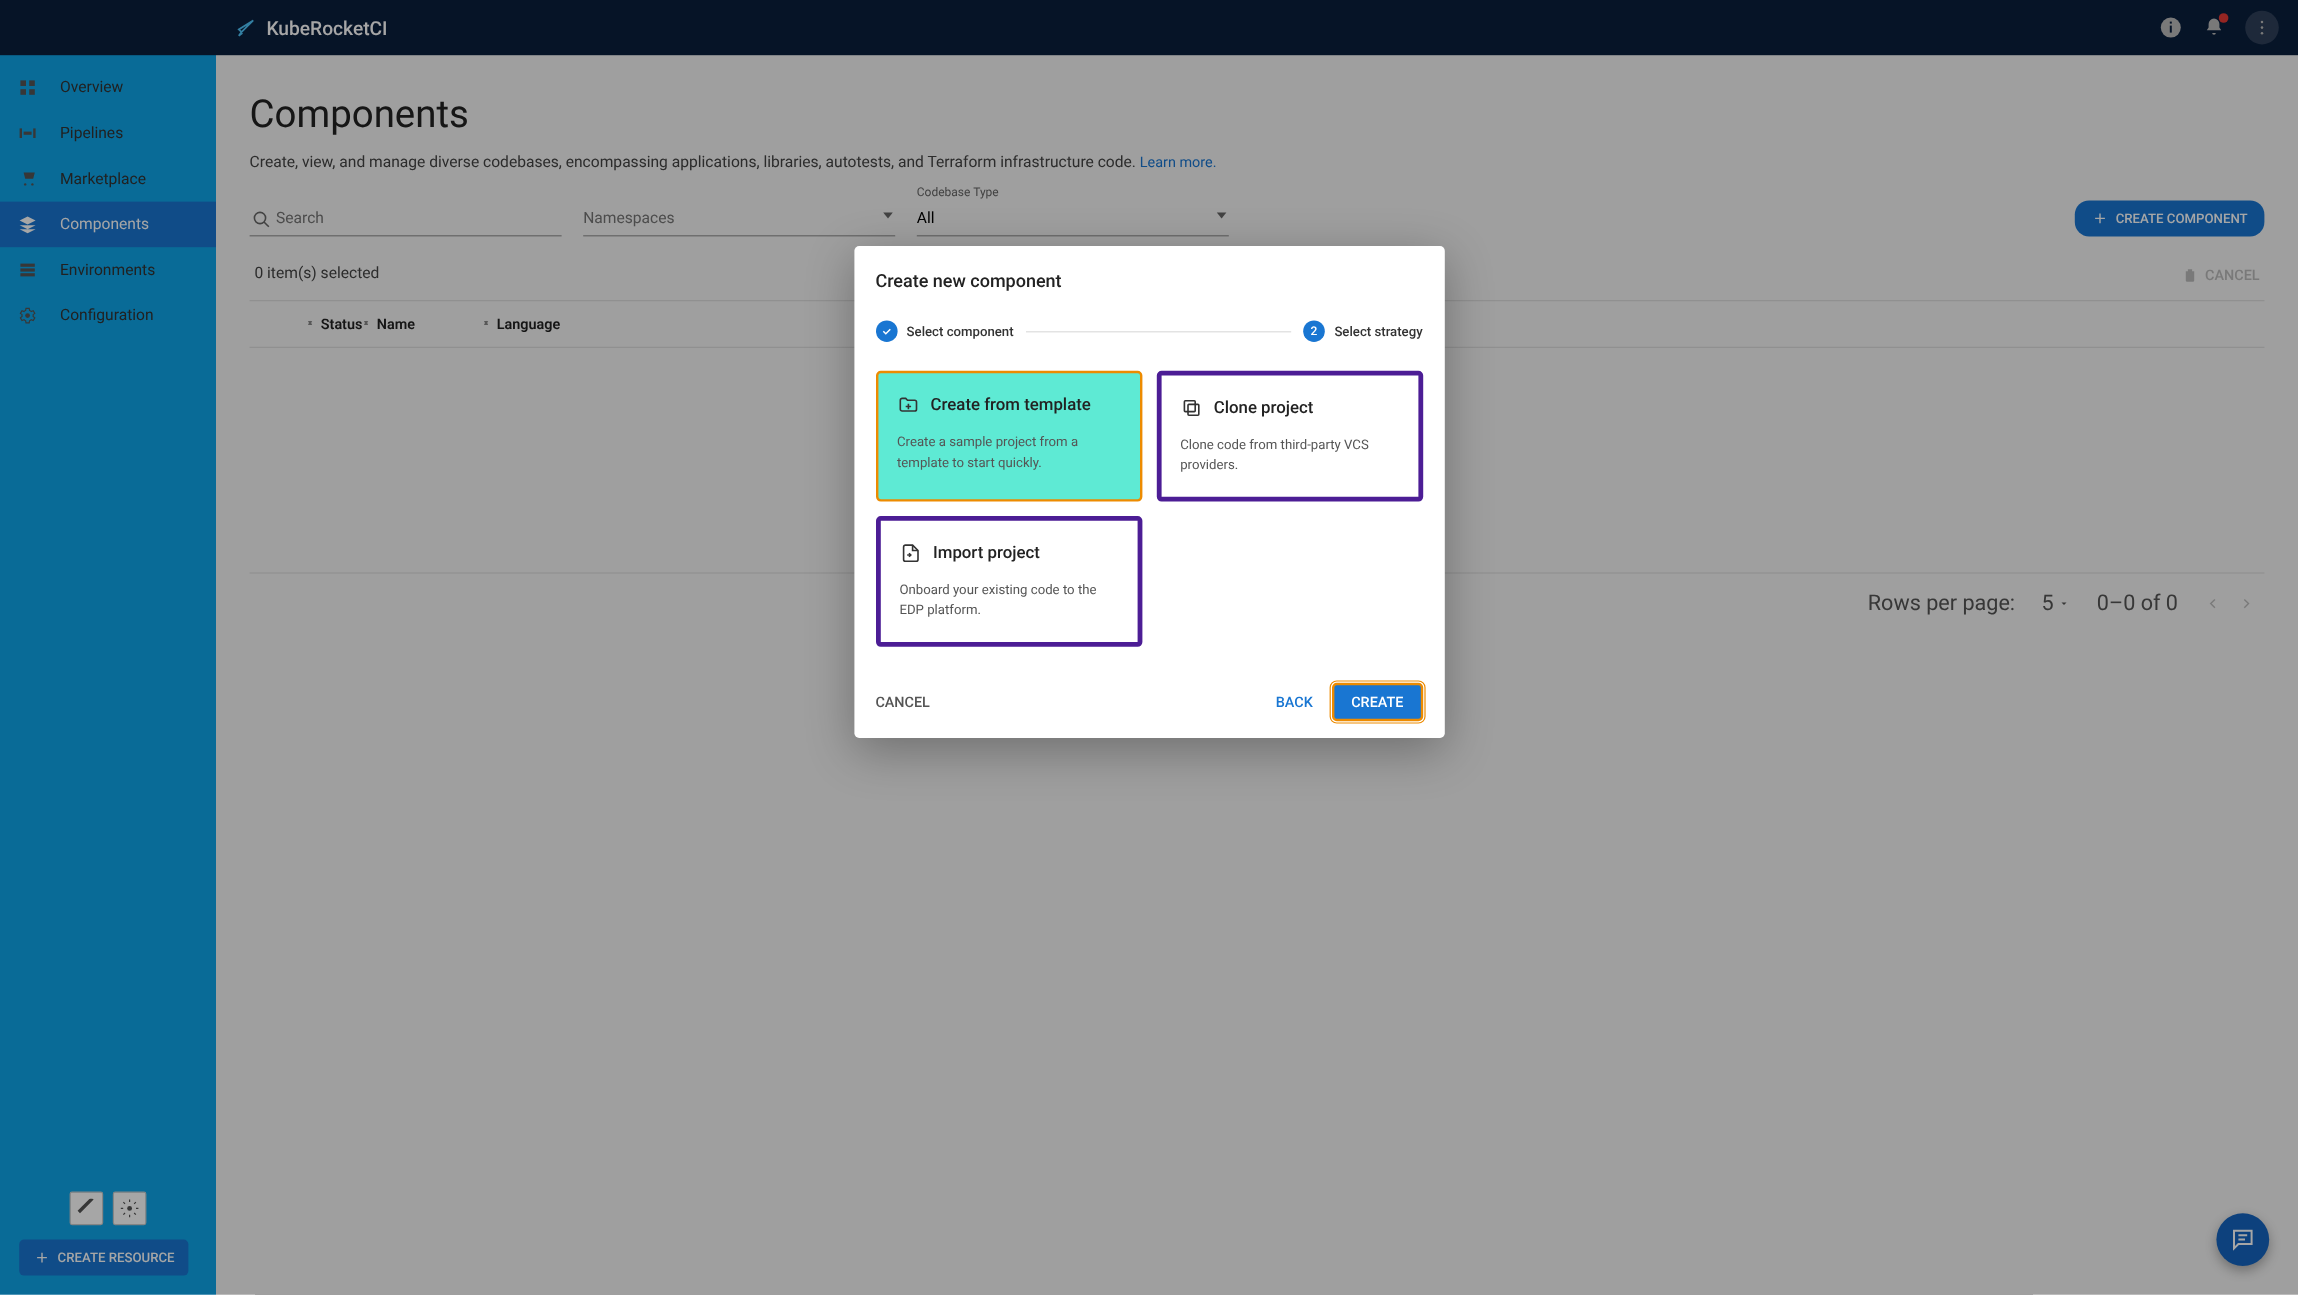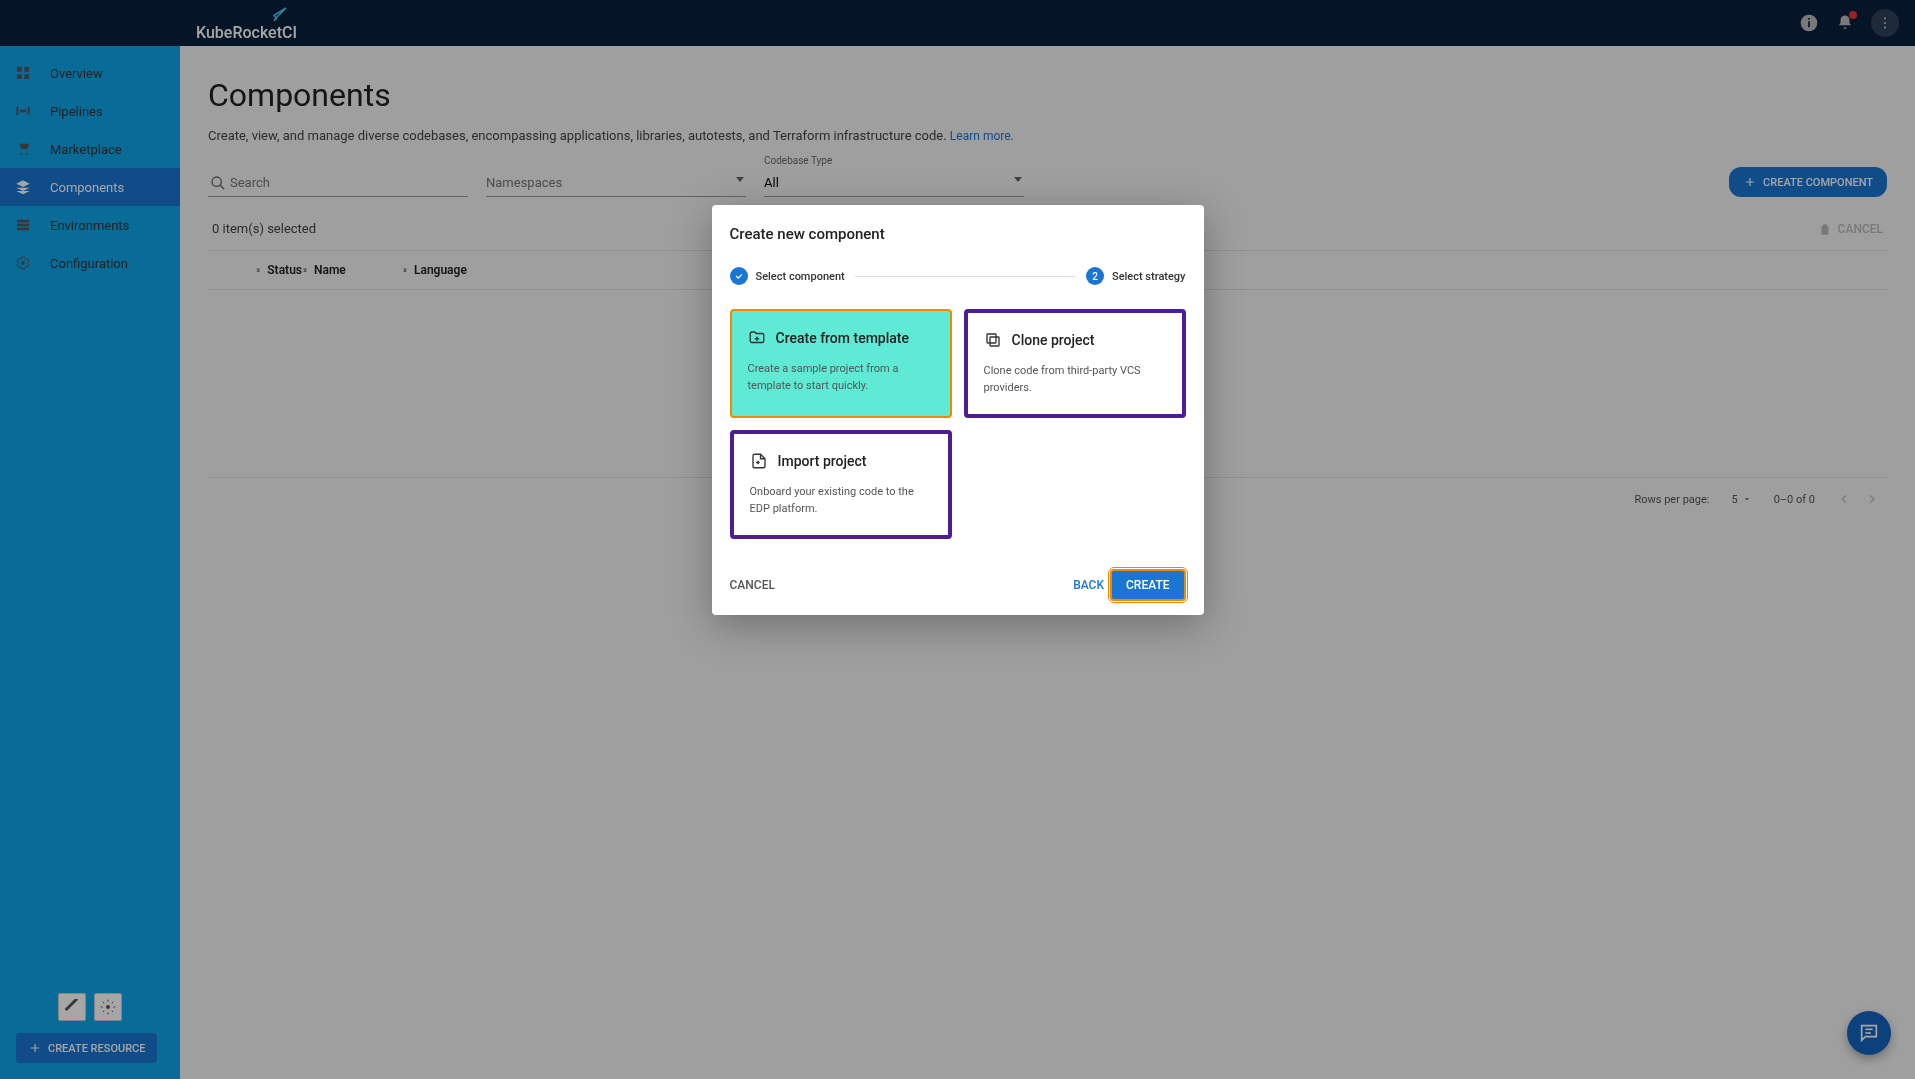--- a/index.html
+++ b/index.html
@@ -1,20 +1,20 @@
 <!DOCTYPE html>
 <html><head>
 <meta charset="utf-8">
 <style>
 * { margin: 0; padding: 0; box-sizing: border-box; font-family: -apple-system, BlinkMacSystemFont, "Segoe UI", Roboto, "Helvetica Neue", Arial, sans-serif; }
 body { background: #f4f4f4; overflow: hidden; width: 1915px; height: 1079px; position: relative; }
 
 
 .topbar { position: absolute; top: 0; left: 0; right: 0; height: 46px; background: #0a1f3d; display: flex; align-items: center; padding: 0 16px; z-index: 10; }
-.topbar-left { display: flex; align-items: flex-end; margin-left: 180px; flex-direction: column; }
+.topbar-left { display: flex; align-items: flex-start; margin-left: 180px; }
 .logo-icon { width: 18px; height: 18px; margin-right: 8px; }
 .app-title { color: #fff; font-size: 16px; font-weight: 500; }
 .topbar-right { margin-left: auto; display: flex; align-items: center; gap: 16px; }
 .topbar-icon { width: 20px; height: 20px; color: #bbb; cursor: pointer; display: flex; align-items: center; justify-content: center; }
 .notif-wrap { position: relative; }
 .notif-dot { position: absolute; top: -2px; right: -2px; width: 8px; height: 8px; background: #e53935; border-radius: 50%; }
 .topbar-menu { width: 28px; height: 28px; border-radius: 50%; background: rgba(255,255,255,0.15); display: flex; align-items: center; justify-content: center; cursor: pointer; }
 
 
 .sidebar { position: absolute; top: 0; left: 0; width: 180px; height: 100%; background: #0ea5e9; z-index: 5; display: flex; flex-direction: column; padding-top: 46px; }
@@ -56,21 +56,21 @@
 .th .sort::before { content: "▲"; font-size: 6px; }
 .th .sort::after { content: "▼"; font-size: 6px; }
 .th-status { width: 80px; margin-left: 10px; justify-content: flex-end; }
 .th-name { width: 100px; }
 .th-lang { width: 500px; }
 .th-type { width: 190px; }
 .th-actions { flex: 1; }
 
 .empty-area { height: 188px; border-bottom: 1px solid #ddd; }
 
-.table-foot { display: flex; align-items: center; justify-content: flex-end; padding: 14px 8px; font-size: 11px; color: #555; gap: 22px; }
+.table-foot { display: flex; align-items: center; justify-content: flex-end; padding: 14px 8px; font-size: 18px; color: #555; gap: 22px; }
 .table-foot .page-size { display: flex; align-items: center; gap: 4px; }
 .table-foot .pager { display: flex; align-items: center; gap: 14px; }
 .table-foot .pager svg { width: 14px; height: 14px; }
 
 .chat-fab { position: absolute; bottom: 24px; right: 24px; width: 44px; height: 44px; border-radius: 50%; background: #1565c0; display: flex; align-items: center; justify-content: center; cursor: pointer; box-shadow: 0 4px 10px rgba(0,0,0,0.3); z-index: 20; }
 .chat-fab svg { width: 22px; height: 22px; color: #fff; }
 
 
 .overlay { position: absolute; inset: 0; background: rgba(0,0,0,0.35); z-index: 50; }
 
@@ -86,21 +86,21 @@
 .options-grid { display: grid; grid-template-columns: 1fr 1fr; gap: 12px; margin-bottom: 30px; }
 .option-card { border: 4px solid #4c1d95; border-radius: 4px; padding: 18px 16px; cursor: pointer; background: #fff; }
 .option-card.selected { border: 2px solid #ed8b00; background: #5eead4; }
 .option-head { display: flex; align-items: center; gap: 10px; margin-bottom: 14px; }
 .option-head svg { width: 18px; height: 18px; }
 .option-title { font-size: 14px; font-weight: 500; color: #222; }
 .option-desc { font-size: 11px; color: #555; line-height: 1.5; }
 
 .modal-actions { display: flex; align-items: center; }
 .modal-cancel { font-size: 12px; font-weight: 500; color: #555; background: none; border: none; cursor: pointer; }
-.modal-right { margin-left: auto; display: flex; align-items: center; }
+.modal-right { margin-left: auto; display: flex; gap: 10px; align-items: center; }
 .modal-back { font-size: 12px; font-weight: 500; color: #1976d2; background: none; border: none; cursor: pointer; padding: 8px 6px; }
 .modal-create { font-size: 12px; font-weight: 500; color: #fff; background: #1976d2; border: 2px solid #ed8b00; border-radius: 4px; cursor: pointer; padding: 7px 14px; outline: 1px solid #ed8b00; outline-offset: 1px; }
 </style>
 </head>
 <body>
 
 <div class="topbar">
   <div class="topbar-left">
     <svg class="logo-icon" viewBox="0 0 24 24" fill="none" stroke="#4fc3f7" stroke-width="2">
         <path d="M4 14l3 3L20 4 4 14z"></path>

